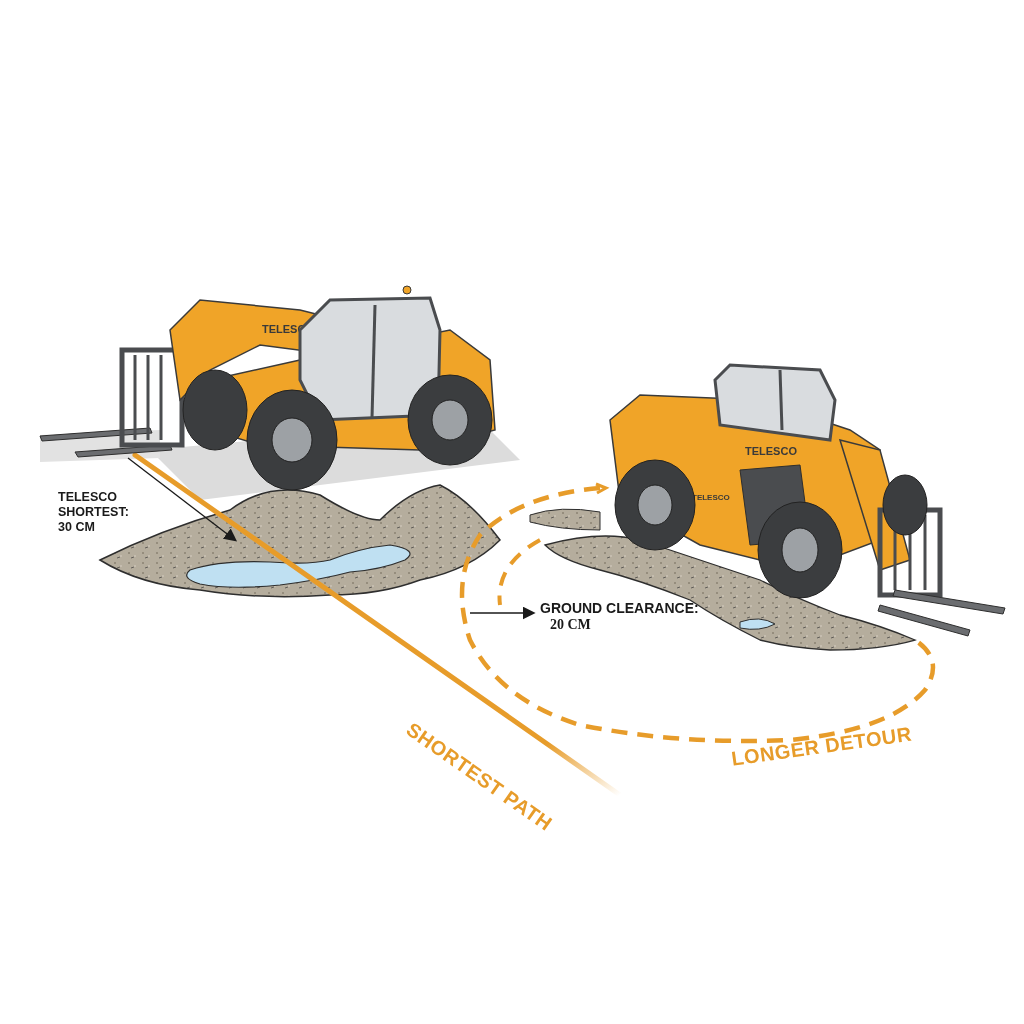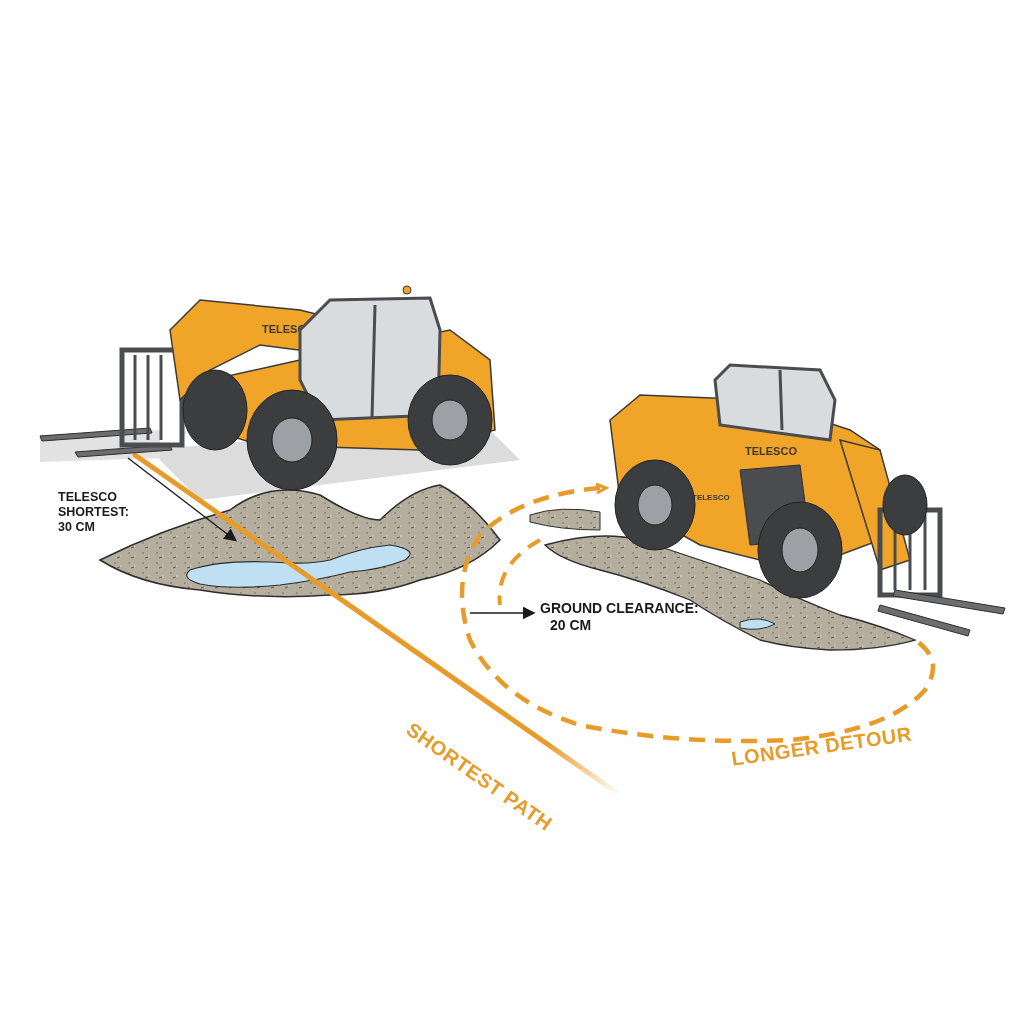--- a/index.html
+++ b/index.html
@@ -115,18 +115,18 @@
 </svg>
 
 <div class="label" style="left:58px; top:490px; font-size:12.5px;">
   <div>TELESCO</div>
   <div>SHORTEST:</div>
   <div>30 CM</div>
 </div>
 
 <div class="label" style="left:540px; top:600px; font-size:14px;">
   <div>GROUND CLEARANCE:</div>
-  <div style="padding-left:10px;">20 CM</div>
+  <div style="padding-left:10px;font-family:Liberation Serif, serif;">20 CM</div>
 </div>
 
 <div class="path-label" style="left:415px; top:718px; transform:rotate(35deg); transform-origin:left top;">SHORTEST PATH</div>
 
 <div class="path-label" style="left:730px; top:748px; transform:rotate(-8deg); transform-origin:left top;">LONGER DETOUR</div>
 
 </body></html>

